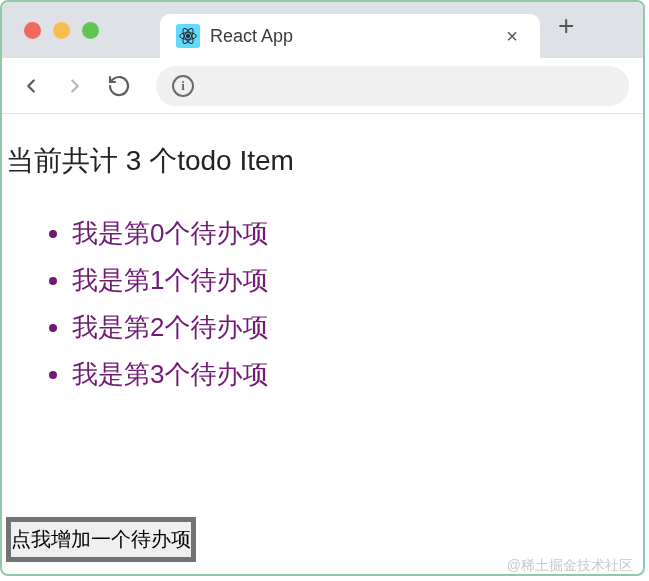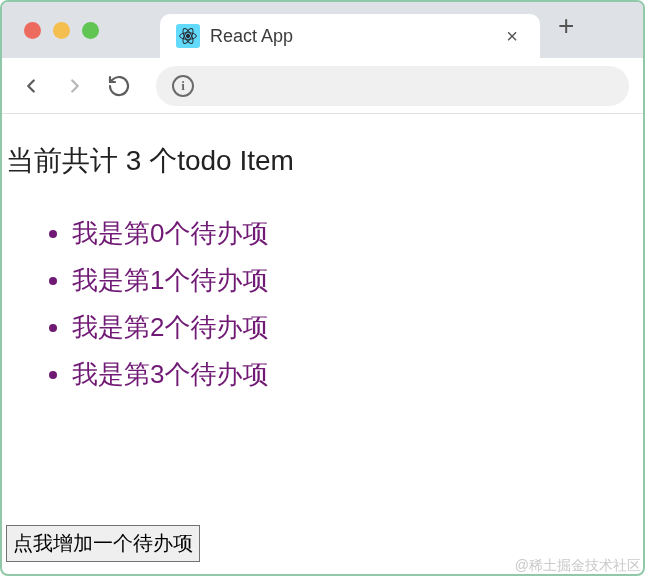--- a/index.html
+++ b/index.html
@@ -151,29 +151,29 @@
       font-size: 26px;
       color: #701a75;
     }
     .todo-list li {
       margin-bottom: 12px;
     }
     .add-btn {
       align-self: flex-start;
       margin-top: auto;
       font-size: 20px;
-      padding: 4px 6px;
+      padding: 4px 0;
       background: #efefef;
-      border: 1px solid #737373;
+      border: 5px solid #737373;
       cursor: pointer;
       font-family: inherit;
     }
     .watermark {
       position: absolute;
-      right: 8px;
+      right: 16px;
       bottom: 6px;
       font-size: 14px;
       color: #c9c9c9;
     }
   </style>
 </head>
 <body>
 
 <div class="browser-window">
   <div class="tab-bar">

